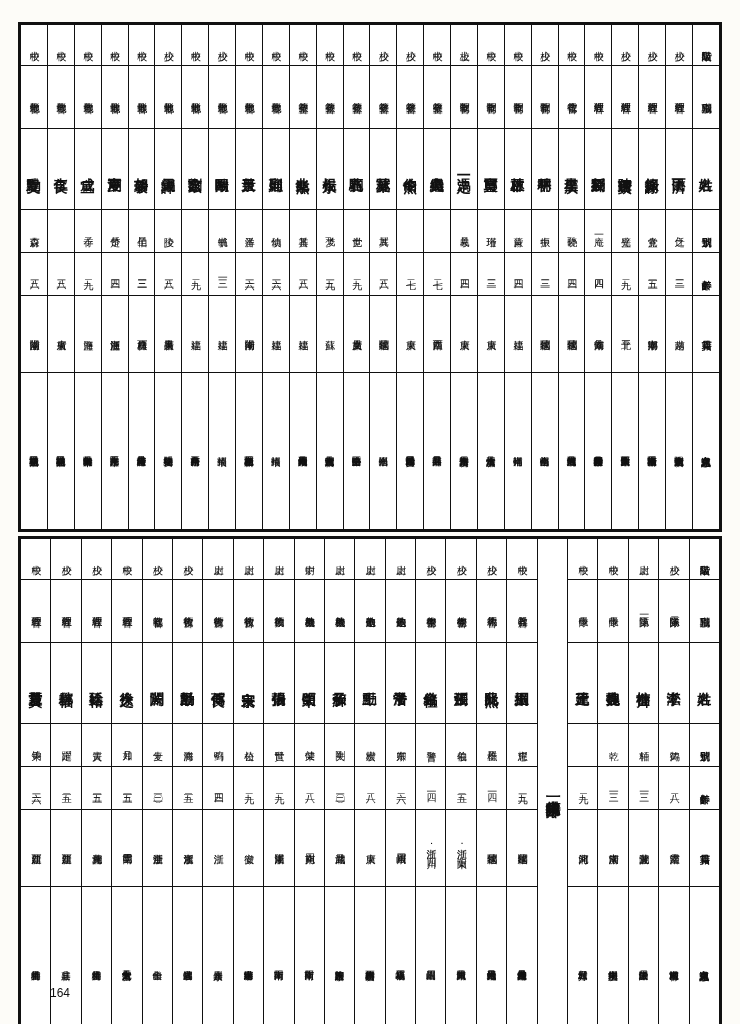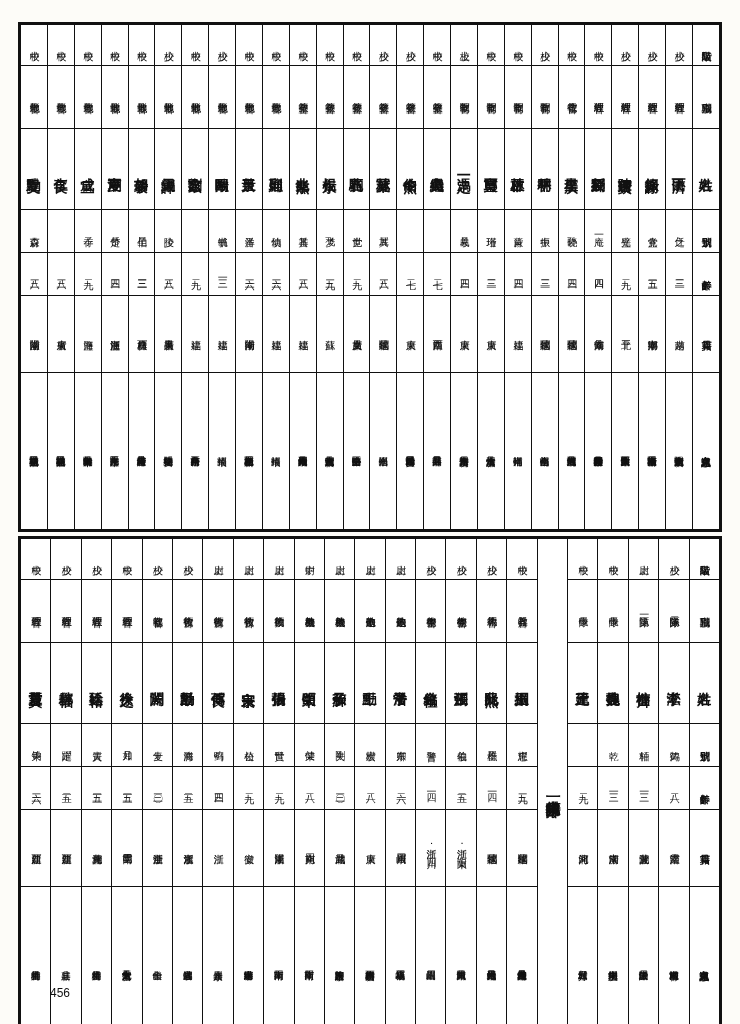--- a/index.html
+++ b/index.html
@@ -452,14 +452,14 @@
             <td><span class="v">任邱城东三方村</span></td>
             <td><span class="v">宝庆縣中衡朱垇垻</span></td>
             <td><span class="v">黃陂滠山朱坪局</span></td>
             <td><span class="v">澄江城内南郭市桥</span></td>
             <td class="hdr"><span class="v">永久通訊處</span></td>
           </tr>
       </tbody>
     </table>
   </div>
 
-  <div class="pagenum">456</div>
+  <div class="pagenum">164</div>
 </div>
 
 </body></html>

